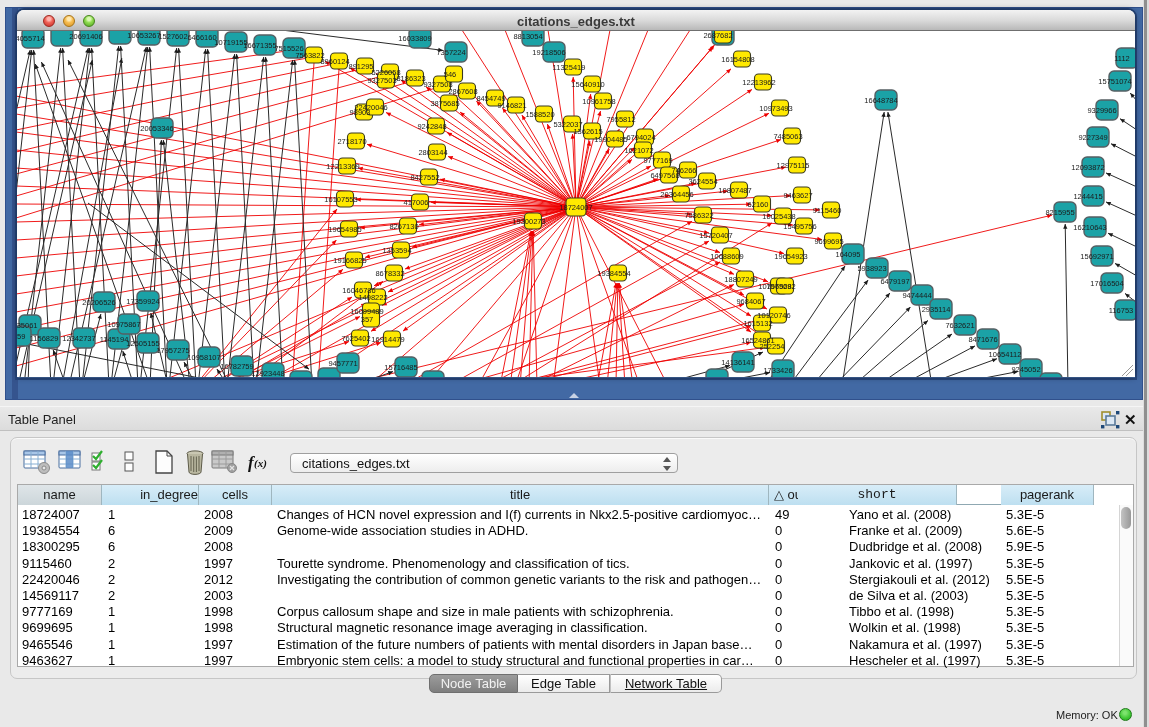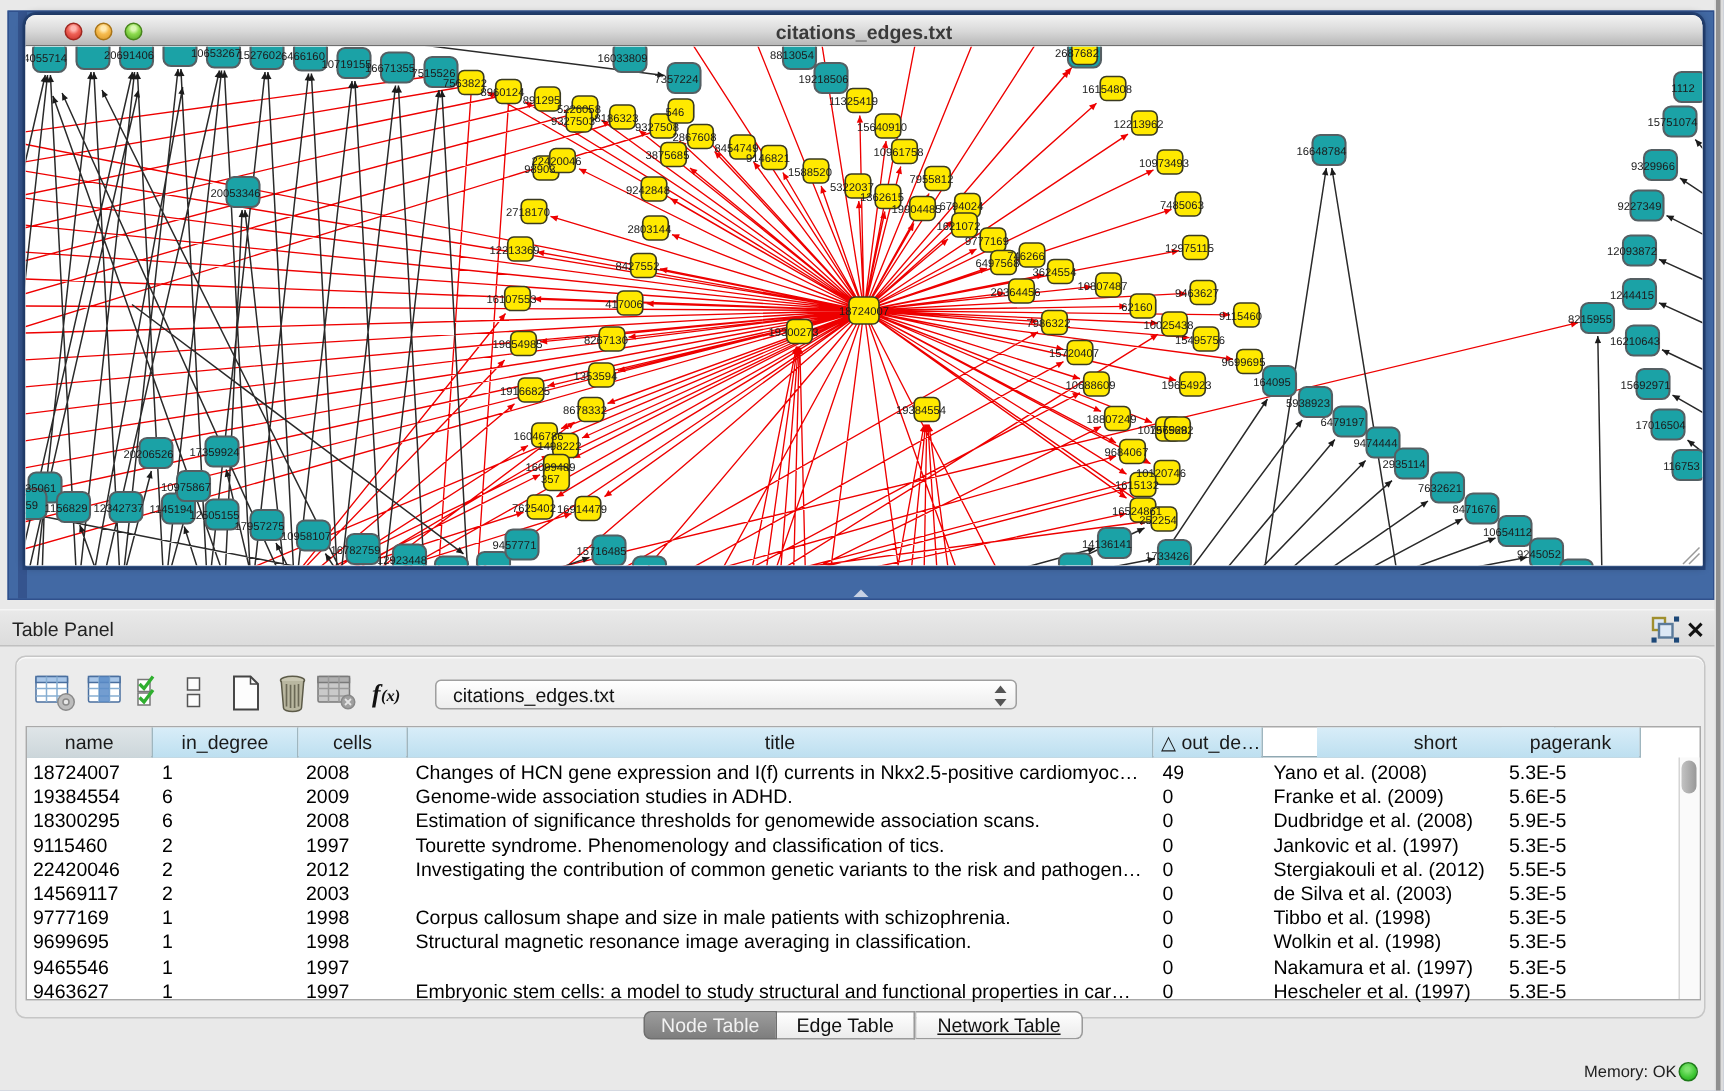--- a/index.html
+++ b/index.html
@@ -580,50 +580,49 @@
 <div class="abs" id="dropdown">
     <span class="txt">citations_edges.txt</span>
     <svg class="abs" style="left:370px;top:2px" width="12" height="16" viewBox="0 0 12 16">
       <path d="M6 1 L10 6 L2 6 Z" fill="#555"></path>
       <path d="M6 15 L10 10 L2 10 Z" fill="#555"></path>
     </svg>
   </div>
 <div class="abs" id="tablewrap">
     <div id="thead">
       <div class="hcell" style="left:0px;width:84px;background:linear-gradient(#dfe5e8,#ccd6da);">name</div>
-      <div class="hcell" style="left:84px;width:97px;">in_degree</div>
+      <div class="hcell" style="left:84px;width:97px;text-align:right;">in_degree</div>
       <div class="hcell" style="left:181px;width:73px;">cells</div>
       <div class="hcell" style="left:254px;width:497px;">title</div>
       <div class="hcell" style="left:751px;width:73px;text-align:left;padding-left:5px;">△ out_de…</div>
-      <div class="hcell" style="left:860px;width:159px;">short</div>
+      <div class="hcell" style="left:780px;width:159px;font-family:Liberation Mono, monospace;">short</div>
       <div class="hcell" style="left:983px;width:93px;">pagerank</div>
     </div>
     <div class="row" style="top:22.0px">
       <span style="left:4px">18724007</span>
       <span style="left:90px">1</span>
       <span style="left:186px">2008</span>
-      <span style="left:259px">Changes of HCN gene expression and I(f) currents in Nkx2.5-positive cardiomyoc…</span>
+      <span style="left:259px">Changes of HCN novel expression and I(f) currents in Nkx2.5-positive cardiomyoc…</span>
       <span style="left:757px">49</span>
       <span style="left:831px">Yano et al. (2008)</span>
       <span style="left:988px">5.3E-5</span>
     </div>
     <div class="row" style="top:38.2px">
       <span style="left:4px">19384554</span>
       <span style="left:90px">6</span>
       <span style="left:186px">2009</span>
       <span style="left:259px">Genome-wide association studies in ADHD.</span>
       <span style="left:757px">0</span>
       <span style="left:831px">Franke et al. (2009)</span>
       <span style="left:988px">5.6E-5</span>
     </div>
     <div class="row" style="top:54.4px">
       <span style="left:4px">18300295</span>
       <span style="left:90px">6</span>
       <span style="left:186px">2008</span>
-      <span style="left:259px">Estimation of significance thresholds for genomewide association scans.</span>
       <span style="left:757px">0</span>
       <span style="left:831px">Dudbridge et al. (2008)</span>
       <span style="left:988px">5.9E-5</span>
     </div>
     <div class="row" style="top:70.6px">
       <span style="left:4px">9115460</span>
       <span style="left:90px">2</span>
       <span style="left:186px">1997</span>
       <span style="left:259px">Tourette syndrome. Phenomenology and classification of tics.</span>
       <span style="left:757px">0</span>
@@ -662,20 +661,21 @@
       <span style="left:186px">1998</span>
       <span style="left:259px">Structural magnetic resonance image averaging in classification.</span>
       <span style="left:757px">0</span>
       <span style="left:831px">Wolkin et al. (1998)</span>
       <span style="left:988px">5.3E-5</span>
     </div>
     <div class="row" style="top:151.6px">
       <span style="left:4px">9465546</span>
       <span style="left:90px">1</span>
       <span style="left:186px">1997</span>
+      <span style="left:259px">Estimation of the future numbers of patients with mental disorders in Japan base…</span>
       <span style="left:757px">0</span>
       <span style="left:831px">Nakamura et al. (1997)</span>
       <span style="left:988px">5.3E-5</span>
     </div>
     <div class="row" style="top:167.8px">
       <span style="left:4px">9463627</span>
       <span style="left:90px">1</span>
       <span style="left:186px">1997</span>
       <span style="left:259px">Embryonic stem cells: a model to study structural and functional properties in car…</span>
       <span style="left:757px">0</span>

